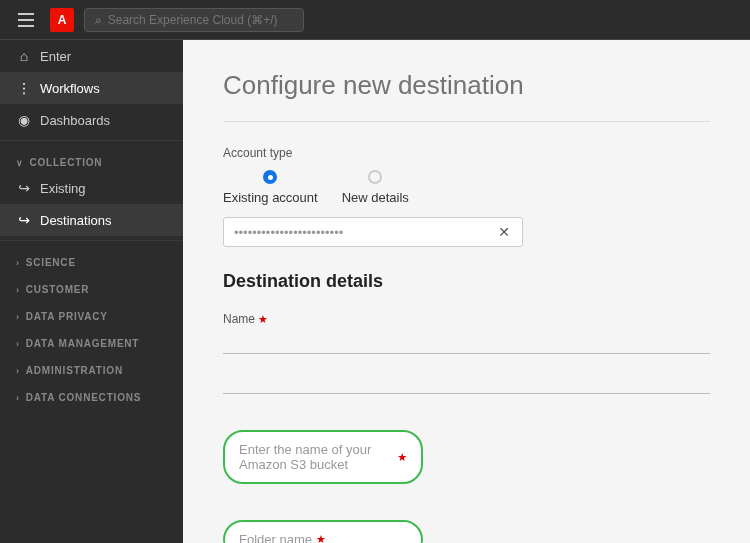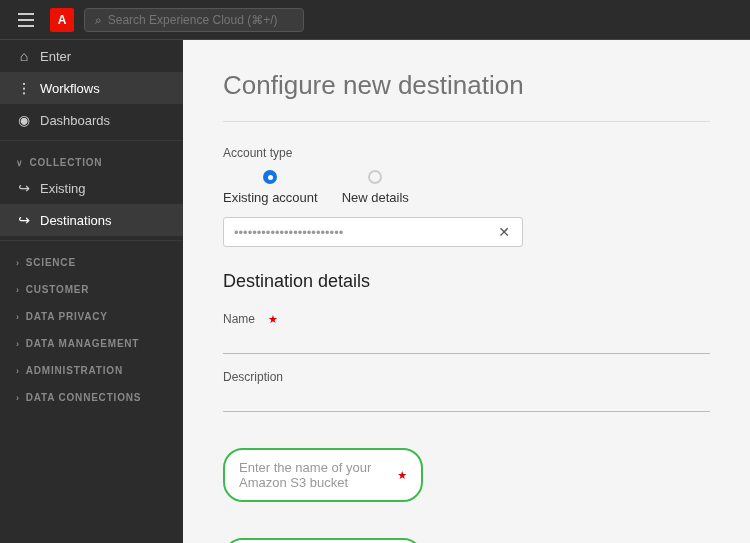--- a/index.html
+++ b/index.html
@@ -75,24 +75,24 @@
     .account-input-row {
       display: flex; align-items: center; margin-top: 12px;
       border: 1px solid #ccc; background: #fff; border-radius: 3px;
       padding: 6px 10px; width: 300px;
     }
     .account-input { flex: 1; border: none; outline: none; font-size: 13px; color: #999; background: transparent; }
     .clear-btn {
       background: none; border: none; cursor: pointer; color: #555; font-size: 14px; padding: 0 2px;
     }
 
-    .dest-details-title { font-size: 18px; font-weight: 400; color: #222; margin-bottom: 20px; }
+    .dest-details-title { font-size: 18px; font-weight: 700; color: #222; margin-bottom: 20px; }
 
     .field-group { margin-bottom: 16px; }
-    .field-label { font-size: 12px; color: #555; margin-bottom: 4px; display: flex; align-items: center; gap: 13px; }
+    .field-label { font-size: 12px; color: #555; margin-bottom: 4px; display: flex; align-items: center; gap: 3px; }
     .required-star { color: #d00; font-size: 11px; }
     .field-input {
       width: 100%; border: none; border-bottom: 1px solid #bbb; background: transparent;
       padding: 4px 0; font-size: 13px; color: #333; outline: none;
     }
 
     .highlighted-input-box {
       border: 2px solid #3dba4e; border-radius: 20px; padding: 10px 14px;
       margin-bottom: 12px; background: #fff; font-size: 13px; color: #999;
       display: flex; align-items: center; gap: 4px; width: 200px; margin-top: 36px;
@@ -208,23 +208,20 @@
 
       <div class="field-group">
         <div class="field-label">
           <span>Name</span>
           <span class="required-star">★</span>
         </div>
         <input class="field-input" type="text" value="" style="">
       </div>
 
       <div class="field-group">
-        <div class="field-label">
-          <span>Description</span>
-        </div>
         <input class="field-input" type="text" value="" style="">
       </div>
 
       <div class="highlighted-input-box">
         <span>Enter the name of your Amazon S3 bucket</span>
         <span class="required-star">★</span>
       </div>
 
       <div class="highlighted-input-box">
         <span>Folder name</span>

